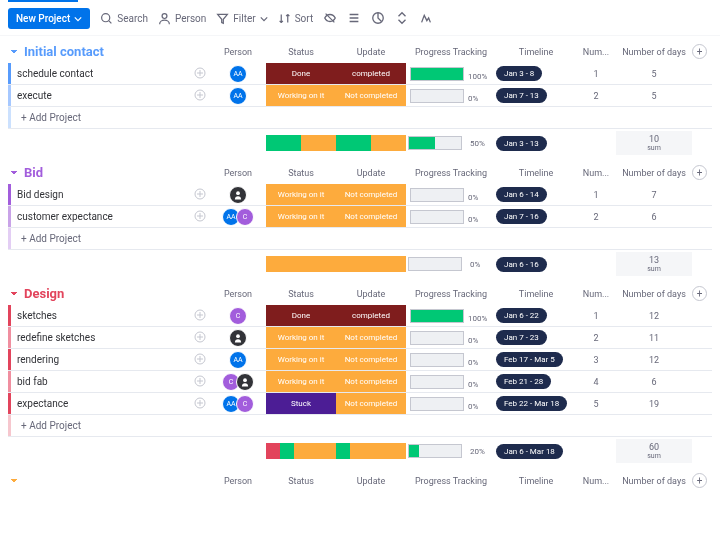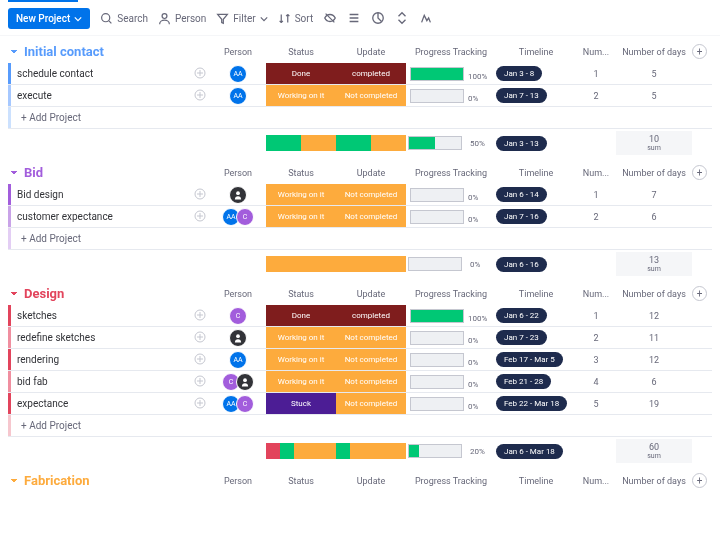--- a/index.html
+++ b/index.html
@@ -513,21 +513,20 @@
           <div class="sub">sum</div>
         </div>
         <div class="addp"></div>
       </div>
     </div>
     <div class="group">
       <div class="ghead">
         <svg class="caret" viewBox="0 0 12 12">
           <path d="M3 4l3 3 3-3" fill="#fdab3d" stroke="#fdab3d"></path>
         </svg>
-        <div class="title" style="color: rgb(253, 171, 61);">Fabrication</div>
         <div class="cols">
           <div class="c-person">Person</div>
           <div class="c-status">Status</div>
           <div class="c-update">Update</div>
           <div class="c-progress">Progress Tracking</div>
           <div class="c-timeline">Timeline</div>
           <div class="c-num">Num...</div>
           <div class="c-days">Number of days</div>
           <div class="c-add">
             <div class="plus-circ">+</div>

